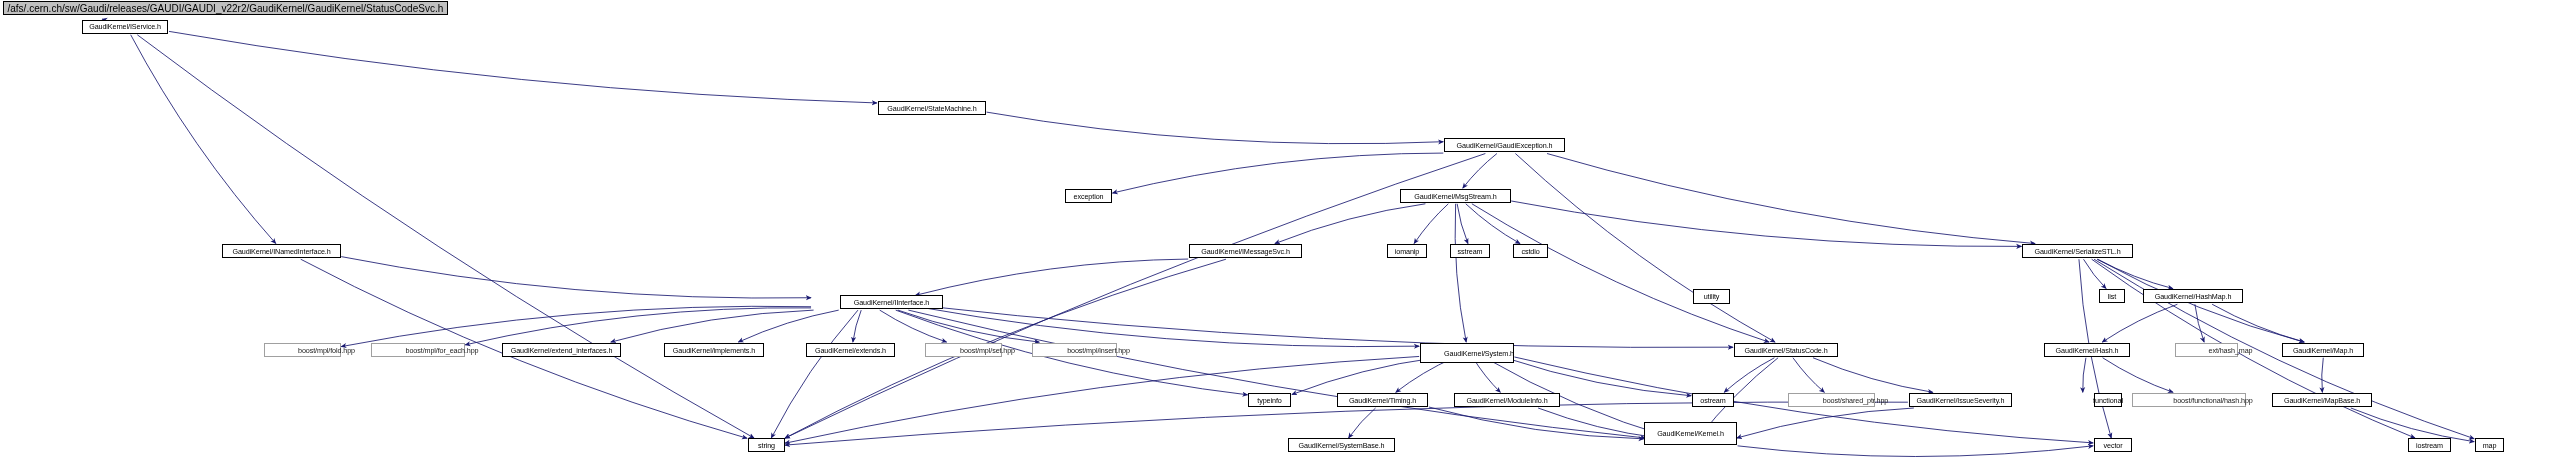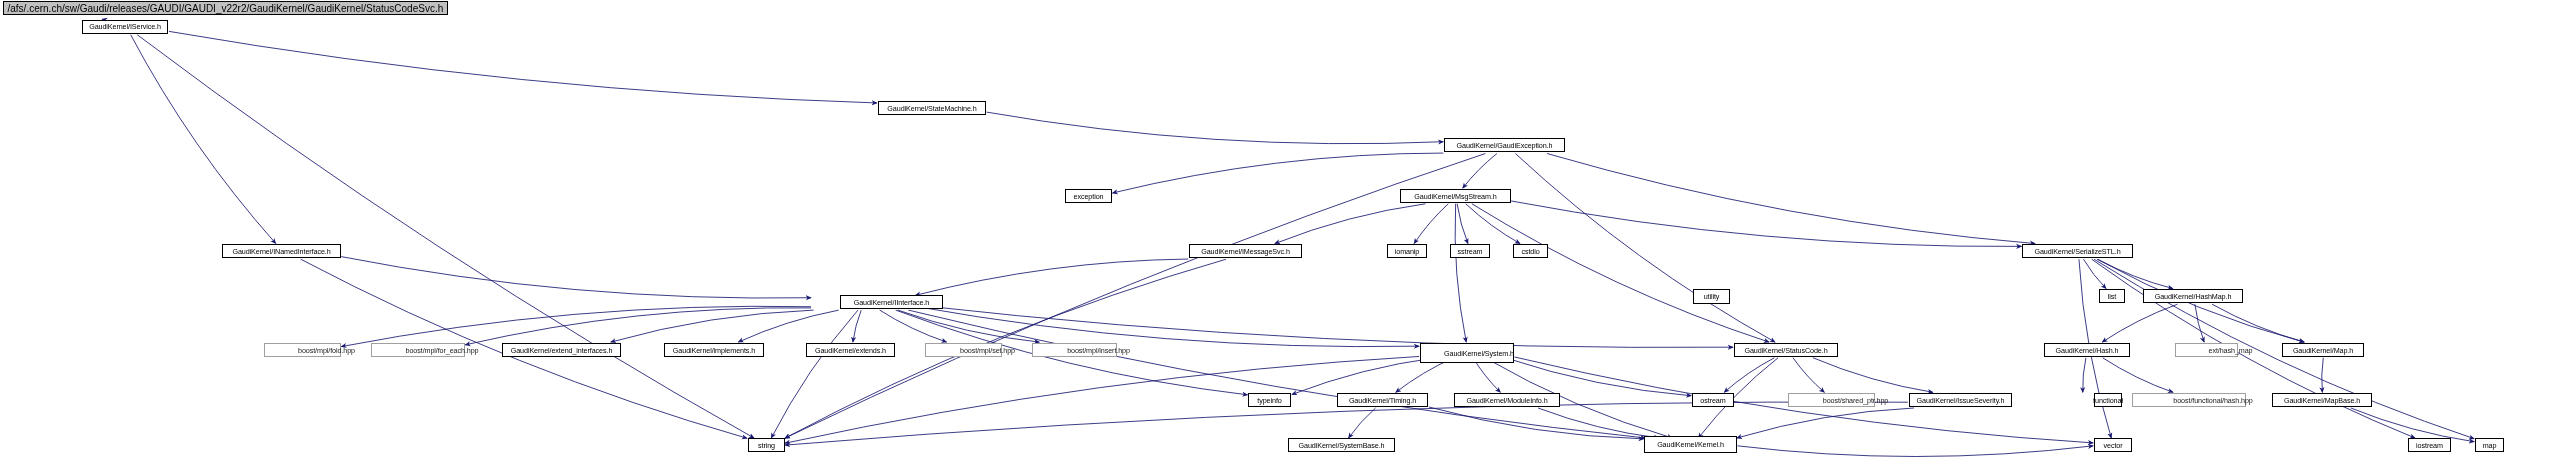--- a/index.html
+++ b/index.html
@@ -213,21 +213,21 @@
     </div>
     <div class="node ext" style="left: 2132px; top: 393px; width: 114px; height: 14.4px;">
       <span>boost/functional/hash.hpp</span>
     </div>
     <div class="node" style="left: 2272px; top: 393px; width: 100px; height: 14.4px;">
       <span>GaudiKernel/MapBase.h</span>
     </div>
     <div class="node" style="left: 1288px; top: 438px; width: 107px; height: 14.4px;">
       <span>GaudiKernel/SystemBase.h</span>
     </div>
-    <div class="node" style="left: 1644px; top: 436px; width: 93px; height: 17px;">
+    <div class="node" style="left: 1644px; top: 422px; width: 93px; height: 23px;">
       <span>GaudiKernel/Kernel.h</span>
     </div>
     <div class="node" style="left: 748px; top: 438px; width: 37px; height: 14.4px;">
       <span>string</span>
     </div>
     <div class="node" style="left: 2094px; top: 438px; width: 38px; height: 14.4px;">
       <span>vector</span>
     </div>
     <div class="node" style="left: 2408px; top: 438px; width: 43px; height: 14.4px;">
       <span>iostream</span>

